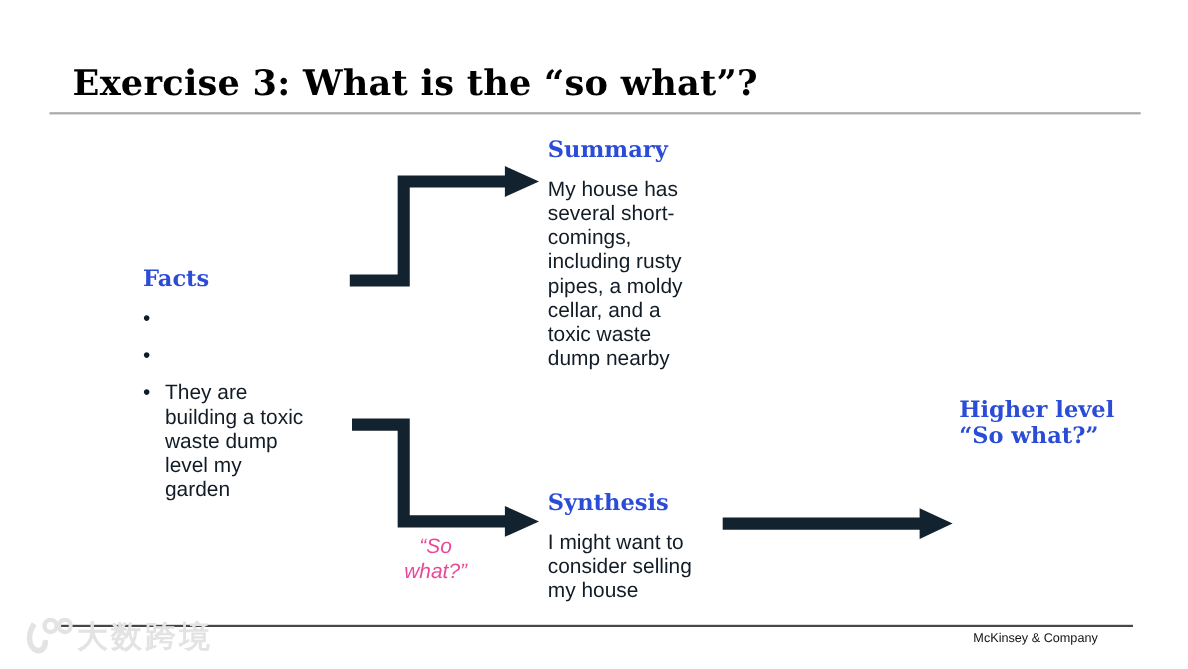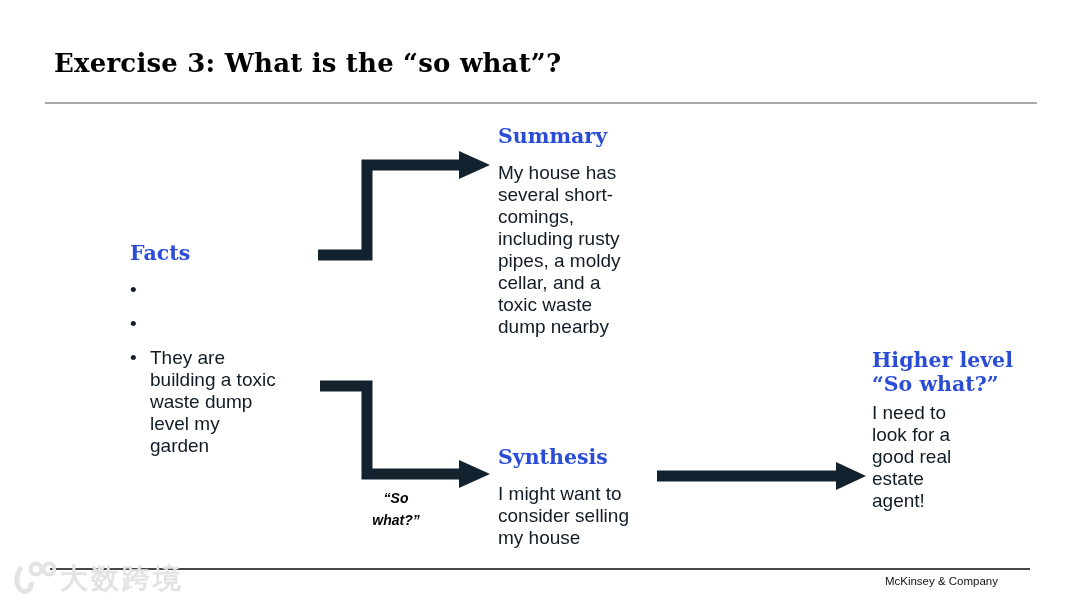--- a/index.html
+++ b/index.html
@@ -1,56 +1,56 @@
 <!DOCTYPE html>
 <html><head>
 <meta charset="utf-8">
 <style>
   html,body{margin:0;padding:0;background:#ffffff;}
   .slide{
     position:relative;width:1080px;height:608px;background:#ffffff;
     font-family:"Liberation Sans",sans-serif;overflow:hidden;
   }
   .title{
-    position:absolute;left:50px;top:42px;margin:4px;
-    font-family:"DejaVu Serif",serif;font-weight:bold;font-size:26px;line-height:34px;
+    position:absolute;left:50px;top:42px;margin:16px;
+    font-family:"DejaVu Serif",serif;font-weight:bold;font-size:32px;line-height:34px;
     color:#000000;letter-spacing:.2px;white-space:nowrap;
   }
   .rule{position:absolute;}
   .rule-top{left:45px;top:102px;width:992px;height:2px;background:#a9a9a9;}
   .rule-bottom{left:50px;top:568px;width:980px;height:2px;background:#474747;}
   .block{position:absolute;}
   .block h2{
     margin:0 0 14px 0;
     font-family:"DejaVu Serif",serif;font-weight:bold;font-size:20.5px;line-height:24px;
     color:#2b4cd6;white-space:pre-line;
   }
   .body{
     font-size:19px;line-height:22px;color:#121c26;white-space:pre-line;
   }
   .facts{left:130px;top:205px;width:195px;margin-top:36px;}
   ul.bullets{list-style:none;margin:0;padding:0;}
   ul.bullets li{display:flex;margin:0 0 12px 0;}
   .dot{flex:0 0 20px;width:20px;font-size:19px;line-height:22px;color:#121c26;}
   .summary{left:498px;top:124px;width:165px;}
   .synthesis{left:498px;top:445px;width:175px;}
-  .higher{left:872px;top:348px;width:145px;}
+  .higher{left:872px;top:360px;width:145px;}
   .higher h2{margin-bottom:6px;}
   .sowhat{
     position:absolute;left:344px;top:487px;width:104px;text-align:center;
-    font-weight:bold;font-style:italic;font-size:14px;line-height:22px;
-    color:#000000;white-space:pre-line;
+    font-weight:normal;font-style:italic;font-size:19px;line-height:22px;
+    color:#ec4899;white-space:pre-line;
   }
   .arrows{position:absolute;left:0;top:0;pointer-events:none;}
   .brand{
     position:absolute;right:82px;top:574px;
     font-size:11.5px;line-height:14px;color:#111111;white-space:nowrap;
   }
   .watermark{
-    position:absolute;left:10px;top:560px;display:flex;align-items:center;gap:4px;
+    position:absolute;left:20px;top:560px;display:flex;align-items:center;gap:4px;
     color:#e3e3e3;
   }
   .watermark .wm-text{
     font-weight:bold;font-size:28px;line-height:34px;letter-spacing:3px;white-space:nowrap;
   }
 </style>
 </head>
 <body>
 
 <div class="slide">
@@ -111,25 +111,20 @@
 consider selling
 my house</div>
   </section>
 
   <div class="sowhat">“So
 what?”</div>
 
   <section class="block higher">
     <h2>Higher level
 “So what?”</h2>
-    <div class="body">I need to
-look for a
-good real
-estate
-agent!</div>
   </section>
 
   <div class="rule rule-bottom"></div>
   <div class="brand">McKinsey &amp; Company</div>
 
   <div class="watermark">
     <svg width="46" height="38" viewBox="0 0 46 38">
       <path d="M11 7 C6 15 5 25 11 30 C17 34 22 29 21 22" fill="none" stroke-width="5" stroke="#e3e3e3"></path>
       <circle cx="26" cy="9" r="5.5" fill="none" stroke-width="4" stroke="#e3e3e3"></circle>
       <circle cx="39" cy="9" r="5.5" fill="none" stroke-width="4" stroke="#e3e3e3"></circle>

